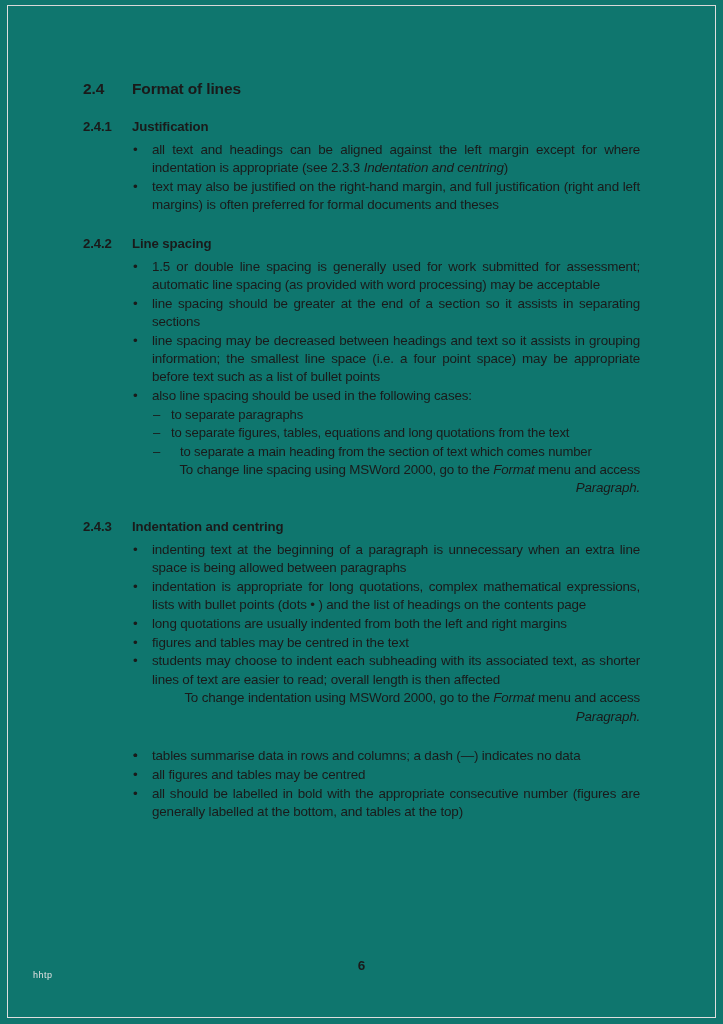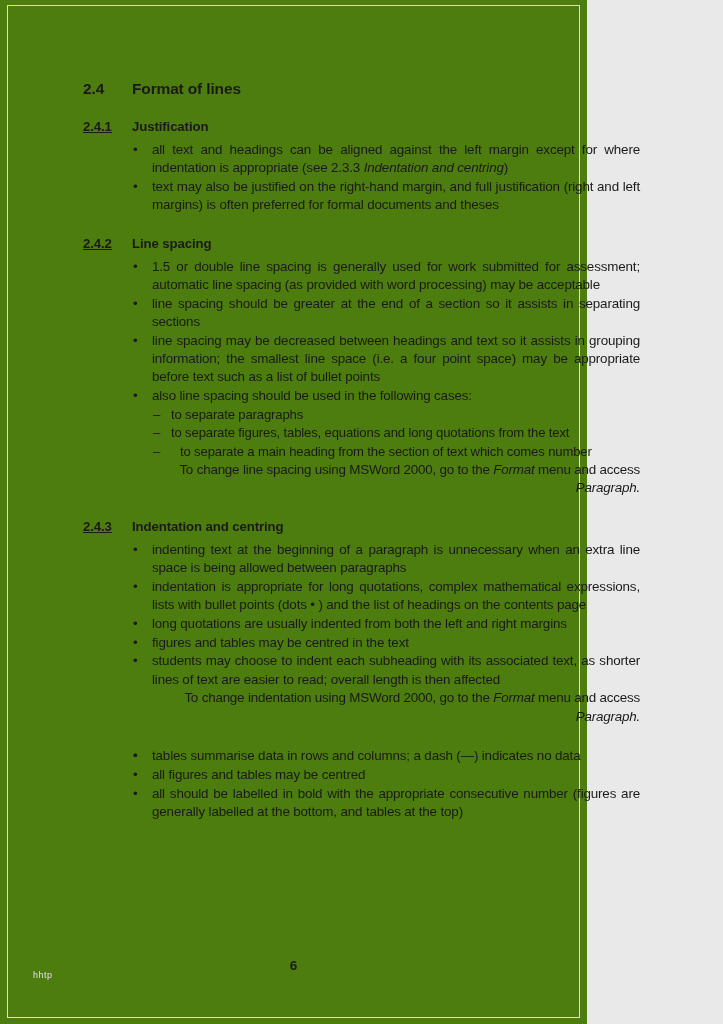--- a/index.html
+++ b/index.html
@@ -9,23 +9,23 @@
   }
   body {
     width: 723px;
     height: 1024px;
     font-family: "Liberation Sans", sans-serif;
     overflow: hidden;
   }
 
   .page {
     position: relative;
-    width: 587px;
+    width: 723px;
     height: 1024px;
-    background: #4d7c0f;
+    background: #0f766e;
     box-sizing: border-box;
   }
 
   
   .page-border {
     position: absolute;
     left: 7px;
     top: 5px;
     right: 7px;
     bottom: 6px;
@@ -52,21 +52,21 @@
   }
   .h-major .num { width: 49px; flex: none; }
 
   .h-minor {
     display: flex;
     font-size: 13.2px;
     font-weight: bold;
     letter-spacing: -0.1px;
     margin: 0 0 7px 0;
   }
-  .h-minor .num { width: 49px; flex: none; text-decoration: underline; }
+  .h-minor .num { width: 49px; flex: none; }
 
   .section { margin-bottom: 21px; }
   .section:last-of-type { margin-bottom: 0; }
 
   
   .bullets { margin: 0; padding: 0; list-style: none; }
 
   .bullet {
     position: relative;
     padding-left: 69px;

